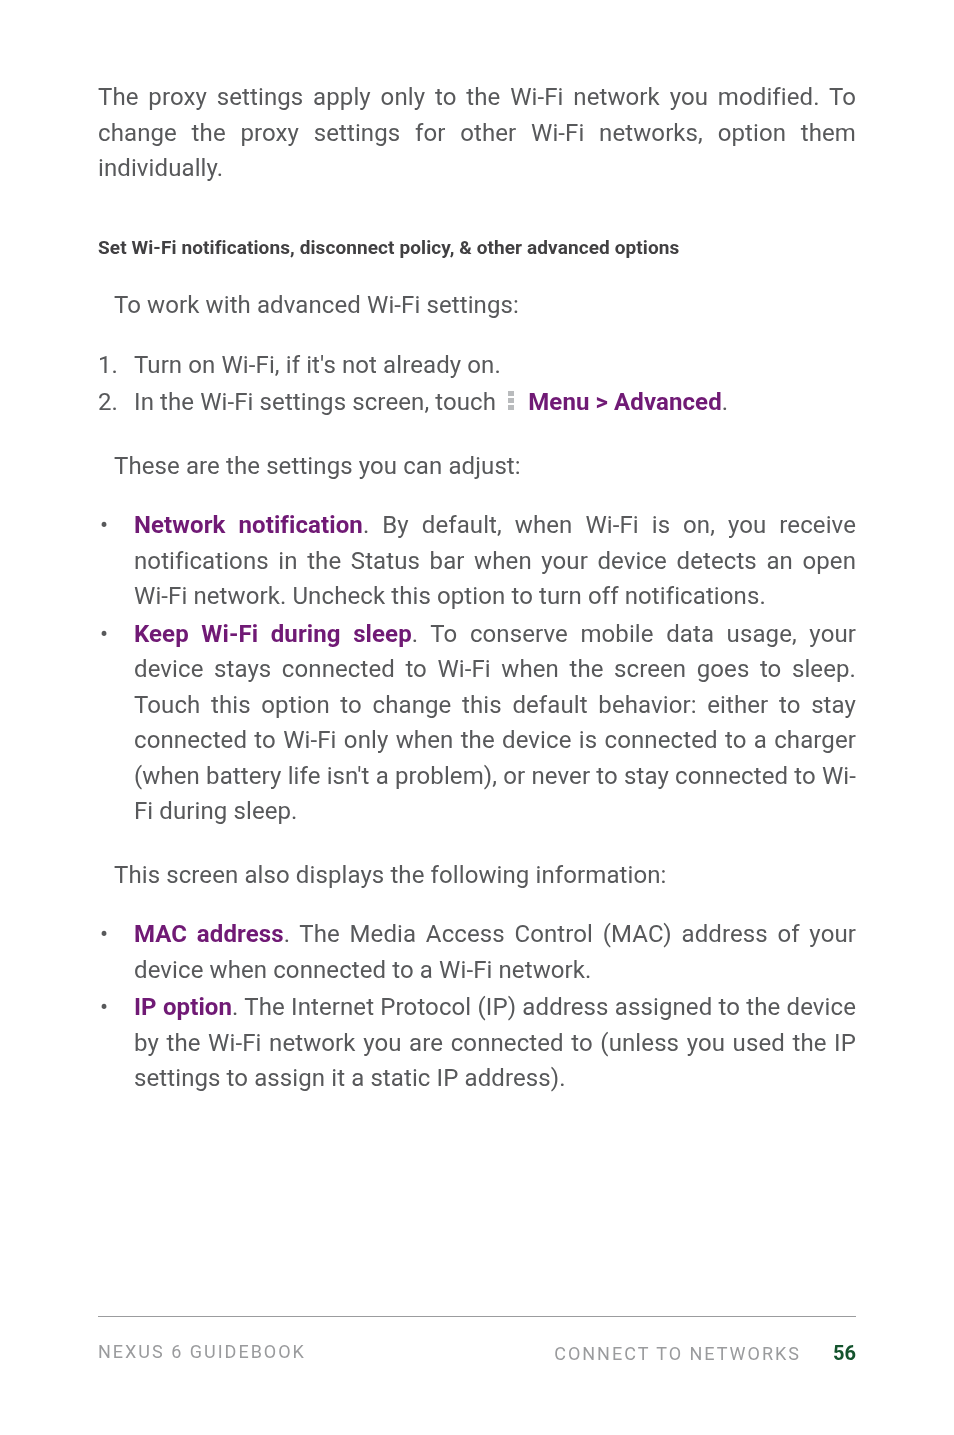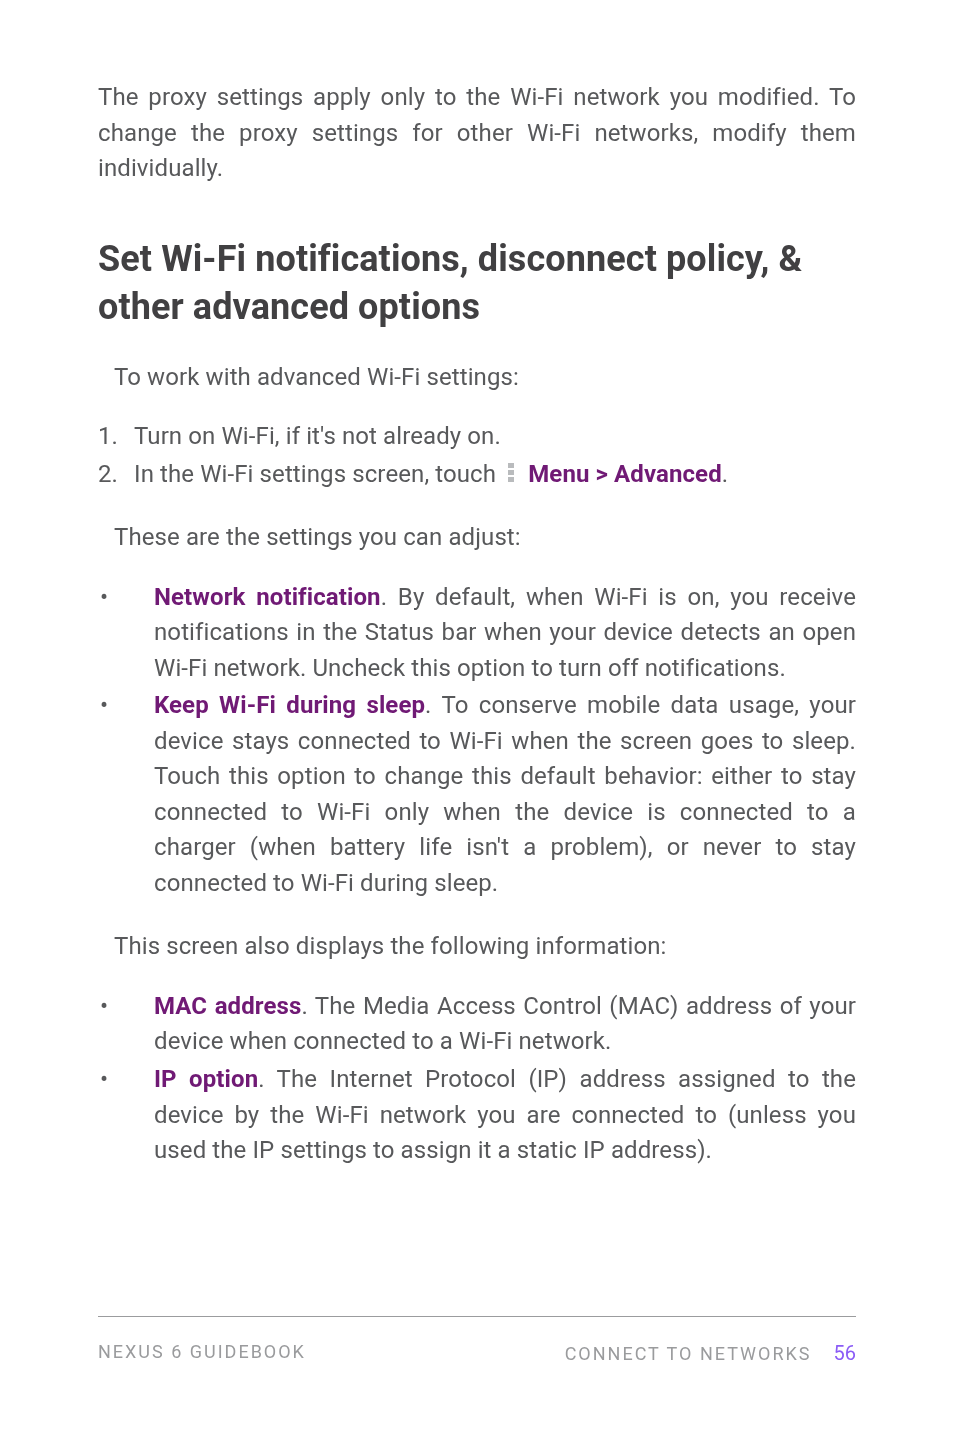--- a/index.html
+++ b/index.html
@@ -9,21 +9,21 @@
     color: #58595b;
     background: #ffffff;
     padding: 80px 98px 60px 98px;
     position: relative;
     font-size: 24px;
     line-height: 1.48;
     letter-spacing: 0.1px;
   }
   .intro { text-align: justify; margin-bottom: 48px; }
   h2 {
-    font-size: 36px;
+    font-size: 19px;
     font-weight: 700;
     color: #414042;
     line-height: 1.35;
     margin-bottom: 28px;
   }
   .para { margin-bottom: 24px; margin-left: 16px; }
   ol.steps {
     list-style: none;
     margin-bottom: 28px;
     padding-left: 0;
@@ -52,48 +52,48 @@
     display: flex;
     text-align: justify;
     margin-bottom: 2px;
   }
   ul.bullets .dot {
     width: 36px;
     flex: 0 0 36px;
     text-align: left;
     padding-left: 2px;
   }
-  ul.bullets .li-body { flex: 1; margin-left: 20px; }
+  ul.bullets .li-body { flex: 1; }
   .b { font-weight: 700; color: #701a75; }
   .footer {
     position: absolute;
     bottom: 66px;
     left: 98px;
     right: 98px;
   }
   .footer-rule {
     border: none;
     border-top: 1px solid #9b9c9e;
     margin-bottom: 22px;
   }
   .footer-row {
     display: flex;
     justify-content: space-between;
     font-size: 18px;
     letter-spacing: 2px;
     color: #9a9b9d;
   }
   .footer-left {}
-  .footer-right { display: flex; align-items: baseline; gap: 22px; }
-  .page-num { font-weight: 400; color: #8b5cf6; letter-spacing: 0; font-size: 20px; }
+  .footer-right { display: flex; align-items: baseline; gap: 32px; }
+  .page-num { font-weight: 700; color: #14532d; letter-spacing: 0; font-size: 20px; }
 </style>
 </head>
 <body>
 
-<p class="intro">The proxy settings apply only to the Wi-Fi network you modified. To change the proxy settings for other Wi-Fi networks, modify them individually.</p>
+<p class="intro">The proxy settings apply only to the Wi-Fi network you modified. To change the proxy settings for other Wi-Fi networks, option them individually.</p>
 
 <h2>Set Wi-Fi notifications, disconnect policy, &amp; other advanced options</h2>
 
 <p class="para">To work with advanced Wi-Fi settings:</p>
 
 <ol class="steps">
   <li>
     <span class="num">1.</span>
     <span class="step-body">Turn on Wi-Fi, if it's not already on.</span>
   </li>

